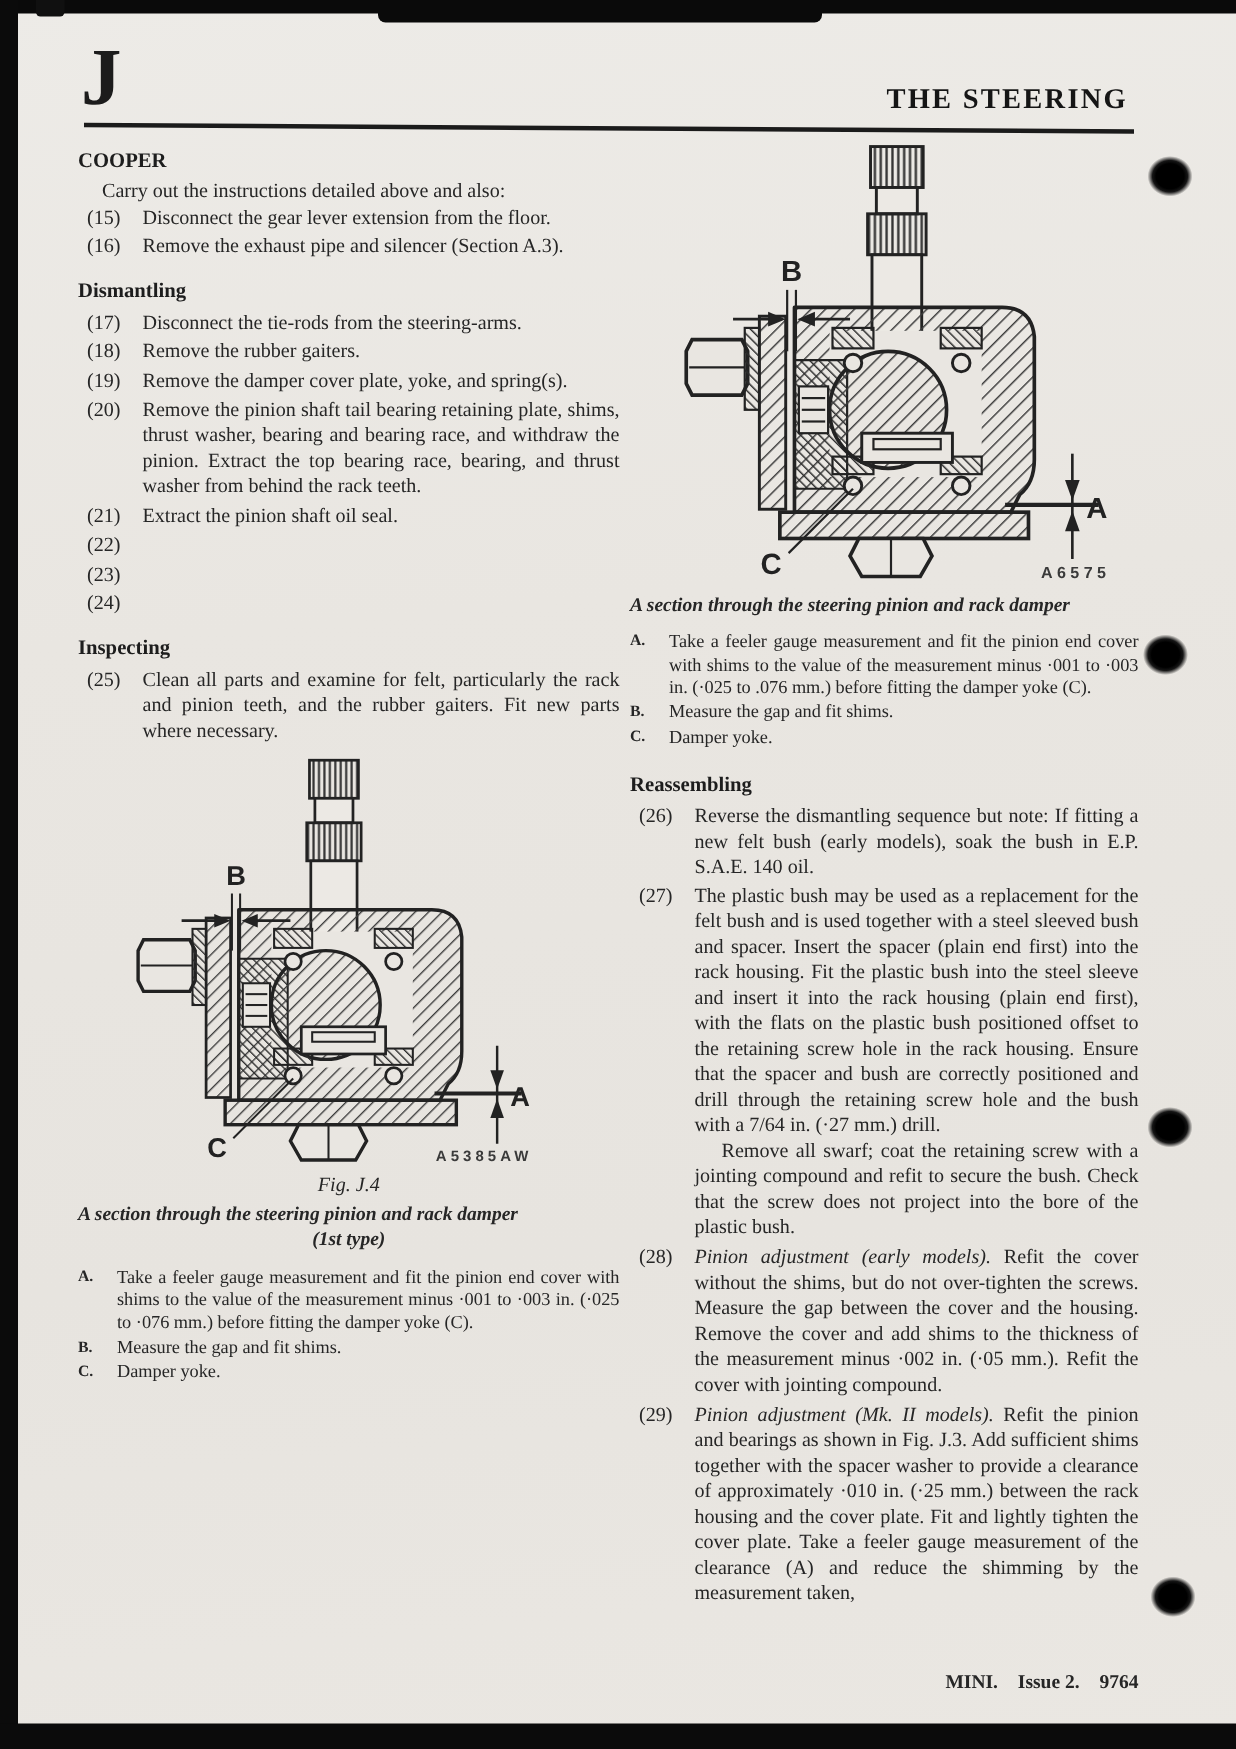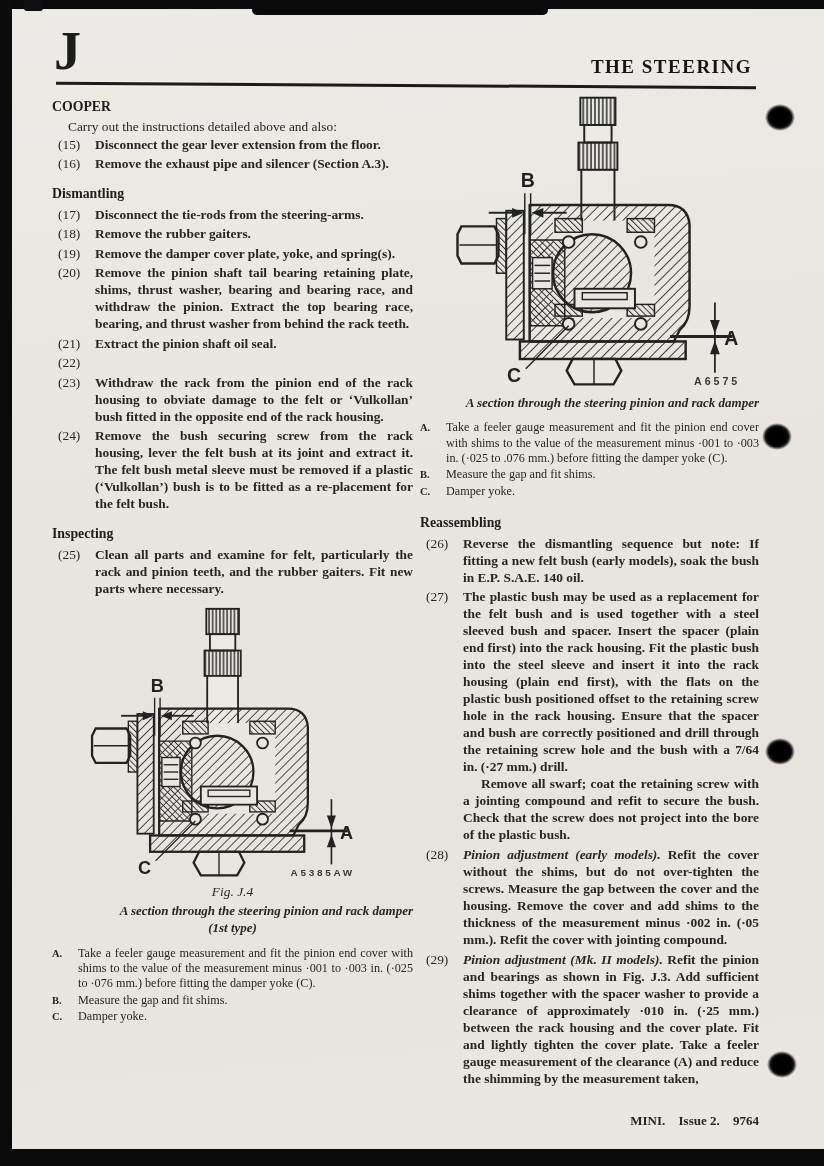--- a/index.html
+++ b/index.html
@@ -23,26 +23,26 @@
   .header-rule{position:absolute;left:56px;top:84px;width:700px;height:3px;background:#1b1b1b;transform:rotate(0.35deg);}
   
   .col{position:absolute;font-size:13.4px;line-height:1.27;}
   .col-left{left:52px;top:98px;width:361px;}
   .col-right{left:420px;top:92px;width:339px;}
   .sec-head{font-weight:bold;font-size:13.8px;margin:0 0 2px 0;color:#1d1d1d;}
   .sub-head{font-weight:bold;font-size:13.8px;margin:13px 0 3px 0;color:#1d1d1d;}
   .intro{text-indent:16px;text-align:justify;margin:0 0 1px 0;}
   .item{display:flex;margin:0 0 2.5px 0;padding-left:6px;}
   .item .num{width:37px;flex:0 0 37px;}
-  .item .body{flex:1;text-align:justify;font-weight:bold;}
+  .item .body{flex:1;text-align:justify;}
   .item .body .para2{text-indent:18px;}
   
   .figure svg{display:block;}
   .fig-label{text-align:center;font-style:italic;font-size:13.4px;margin-top:4px;}
-  .fig-caption{text-align:right;font-style:italic;font-weight:bold;font-size:13px;line-height:1.25;margin-top:3px;}
+  .fig-caption{text-align:left;font-style:italic;font-weight:bold;font-size:13px;line-height:1.25;margin-top:3px;}
   .fig-type{text-align:center;font-style:italic;font-weight:bold;font-size:13px;margin-top:1px;}
   .fig-notes{margin-top:9px;font-size:12.2px;line-height:1.26;}
   .fnote{display:flex;margin-bottom:1px;}
   .fnote .flet{width:26px;flex:0 0 26px;font-size:10.5px;font-weight:bold;padding-top:1px;}
   .fnote .ftext{flex:1;text-align:justify;}
   
   .footer-left{position:absolute;left:52px;top:1166px;font-style:italic;font-size:10px;}
   .footer-right{position:absolute;left:420px;top:1113px;width:339px;text-align:right;font-size:13px;font-weight:bold;}
   .footer-right span{margin-left:10px;}
   .callout{font-family:"Liberation Sans",sans-serif;font-weight:bold;font-size:20px;fill:#222;}
@@ -100,25 +100,23 @@
     </div>
     <div class="item">
       <span class="num">(21)</span>
       <span class="body">Extract the pinion shaft oil seal.</span>
     </div>
     <div class="item">
       <span class="num">(22)</span>
     </div>
     <div class="item">
       <span class="num">(23)</span>
-      <span class="body">Withdraw the rack from the pinion end of the rack housing to obviate damage to the felt or ‘Vulkollan’ bush fitted in the opposite end of the rack housing.</span>
     </div>
     <div class="item">
       <span class="num">(24)</span>
-      <span class="body">Remove the bush securing screw from the rack housing, lever the felt bush at its joint and extract it. The felt bush metal sleeve must be removed if a plastic (‘Vulkollan’) bush is to be fitted as a re-placement for the felt bush.</span>
     </div>
 
     <div class="sub-head">Inspecting</div>
 
     <div class="item">
       <span class="num">(25)</span>
       <span class="body">Clean all parts and examine for felt, particularly the rack and pinion teeth, and the rubber gaiters. Fit new parts where necessary.</span>
     </div>
 
     <div class="figure" style="margin-top:10px;">

